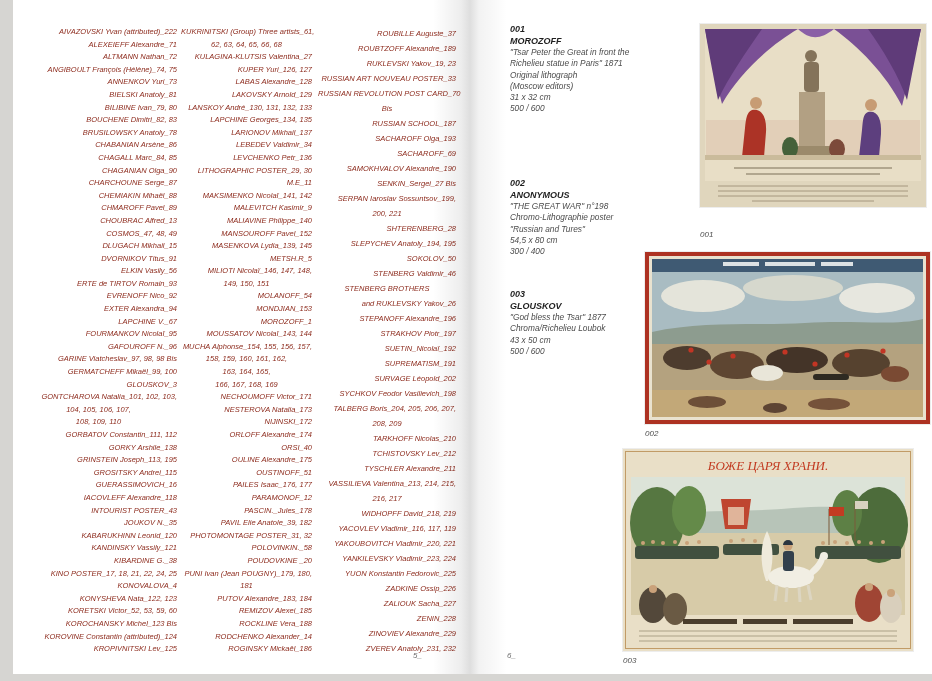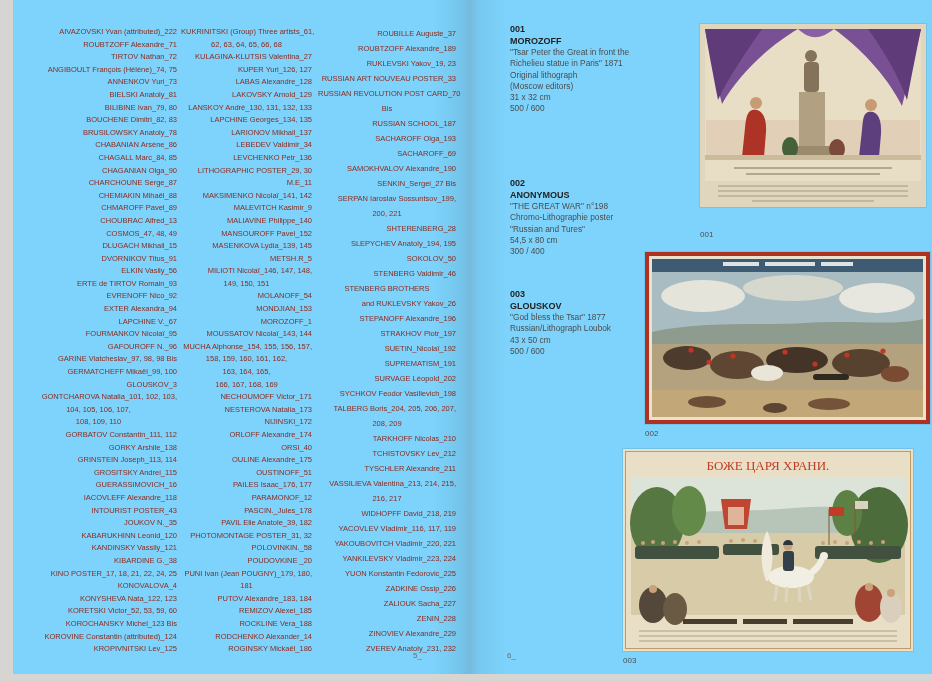--- a/index.html
+++ b/index.html
@@ -4,21 +4,21 @@
 <style>
   * { margin:0; padding:0; box-sizing:border-box; }
   html,body { width:932px; height:681px; }
   body {
     background:#d6d5d2;
     font-family:"Liberation Sans", sans-serif;
     position:relative;
     overflow:hidden;
   }
   .spread { position:absolute; inset:0; }
-  .page { position:absolute; top:0; height:674px; background:#7dd3fc; }
+  .page { position:absolute; top:0; height:674px; background:#ffffff;font-style:italic; }
   .page-left  { left:13px;  width:454px; }
   .page-right { left:467px; width:465px; }
   .gutter-shadow {
     position:absolute; top:0; left:433px; width:74px; height:674px;
     background:linear-gradient(90deg, rgba(0,0,0,0) 0%, rgba(0,0,0,0.07) 38%,
       rgba(90,90,90,0.20) 50%, rgba(0,0,0,0.05) 62%, rgba(0,0,0,0) 100%);
     pointer-events:none;
   }
 
   
@@ -60,22 +60,22 @@
   .fig-3 .figcap { margin-top:5px; }
 </style>
 </head>
 <body>
 
 <div class="spread">
 
   <div class="page page-left">
     <div class="index-col col-a" style="color: rgb(141, 43, 29);">
         <div class="iline">AIVAZOVSKI Yvan (attributed)_222</div>
-        <div class="iline">ROUBTZOFF Alexandre_71</div>
-        <div class="iline">TIRTOV Nathan_72</div>
+        <div class="iline">ALEXEIEFF Alexandre_71</div>
+        <div class="iline">ALTMANN Nathan_72</div>
         <div class="iline">ANGIBOULT François (Hélène)_74, 75</div>
         <div class="iline">ANNENKOV Yuri_73</div>
         <div class="iline">BIELSKI Anatoly_81</div>
         <div class="iline">BILIBINE Ivan_79, 80</div>
         <div class="iline">BOUCHENE Dimitri_82, 83</div>
         <div class="iline">BRUSILOWSKY Anatoly_78</div>
         <div class="iline">CHABANIAN Arsène_86</div>
         <div class="iline">CHAGALL Marc_84, 85</div>
         <div class="iline">CHAGANIAN Olga_90</div>
         <div class="iline">CHARCHOUNE Serge_87</div>
@@ -93,21 +93,21 @@
         <div class="iline">FOURMANKOV Nicolaï_95</div>
         <div class="iline">GAFOUROFF N._96</div>
         <div class="iline">GARINE Viatcheslav_97, 98, 98 Bis</div>
         <div class="iline">GERMATCHEFF Mikaël_99, 100</div>
         <div class="iline">GLOUSKOV_3</div>
         <div class="iline">GONTCHAROVA Natalia_101, 102, 103,</div>
         <div class="iline cont">104, 105, 106, 107,</div>
         <div class="iline cont">108, 109, 110</div>
         <div class="iline">GORBATOV Constantin_111, 112</div>
         <div class="iline">GORKY Arshile_138</div>
-        <div class="iline">GRINSTEIN Joseph_113, 114</div>
+        <div class="iline">GRINSTEIN Joseph_113, 195</div>
         <div class="iline">GROSITSKY Andrei_115</div>
         <div class="iline">GUERASSIMOVICH_16</div>
         <div class="iline">IACOVLEFF Alexandre_118</div>
         <div class="iline">INTOURIST POSTER_43</div>
         <div class="iline">JOUKOV N._35</div>
         <div class="iline">KABARUKHINN Leonid_120</div>
         <div class="iline">KANDINSKY Vassily_121</div>
         <div class="iline">KIBARDINE G._38</div>
         <div class="iline">KINO POSTER_17, 18, 21, 22, 24, 25</div>
         <div class="iline">KONOVALOVA_4</div>
@@ -234,21 +234,21 @@
         <div class="lot-line">"THE GREAT WAR" n°198</div>
         <div class="lot-line">Chromo-Lithographie poster</div>
         <div class="lot-line">"Russian and Tures"</div>
         <div class="lot-line">54,5 x 80 cm</div>
         <div class="lot-line">300 / 400</div>
       </div>
     <div class="lot lot-3">
         <div class="lot-number">003</div>
         <div class="lot-artist">GLOUSKOV</div>
         <div class="lot-line">"God bless the Tsar" 1877</div>
-        <div class="lot-line">Russian/Lithograph Loubok</div>
+        <div class="lot-line">Chroma/Richelieu Loubok</div>
         <div class="lot-line">43 x 50 cm</div>
         <div class="lot-line">500 / 600</div>
       </div>
 
     <figure class="fig fig-1">
       <svg width="226" height="183" viewBox="0 0 226 183">
         <rect width="226" height="183" fill="#e0d6bd"></rect>
         <rect x="5" y="5" width="216" height="152" fill="#e8dec6"></rect>
         <path d="M5,5 L98,5 C72,20 40,48 22,80 C15,52 9,26 5,5 Z" fill="#7a5095"></path>
         <path d="M5,5 L62,5 C46,28 28,54 18,76 C13,50 8,24 5,5 Z" fill="#5f3b79"></path>

